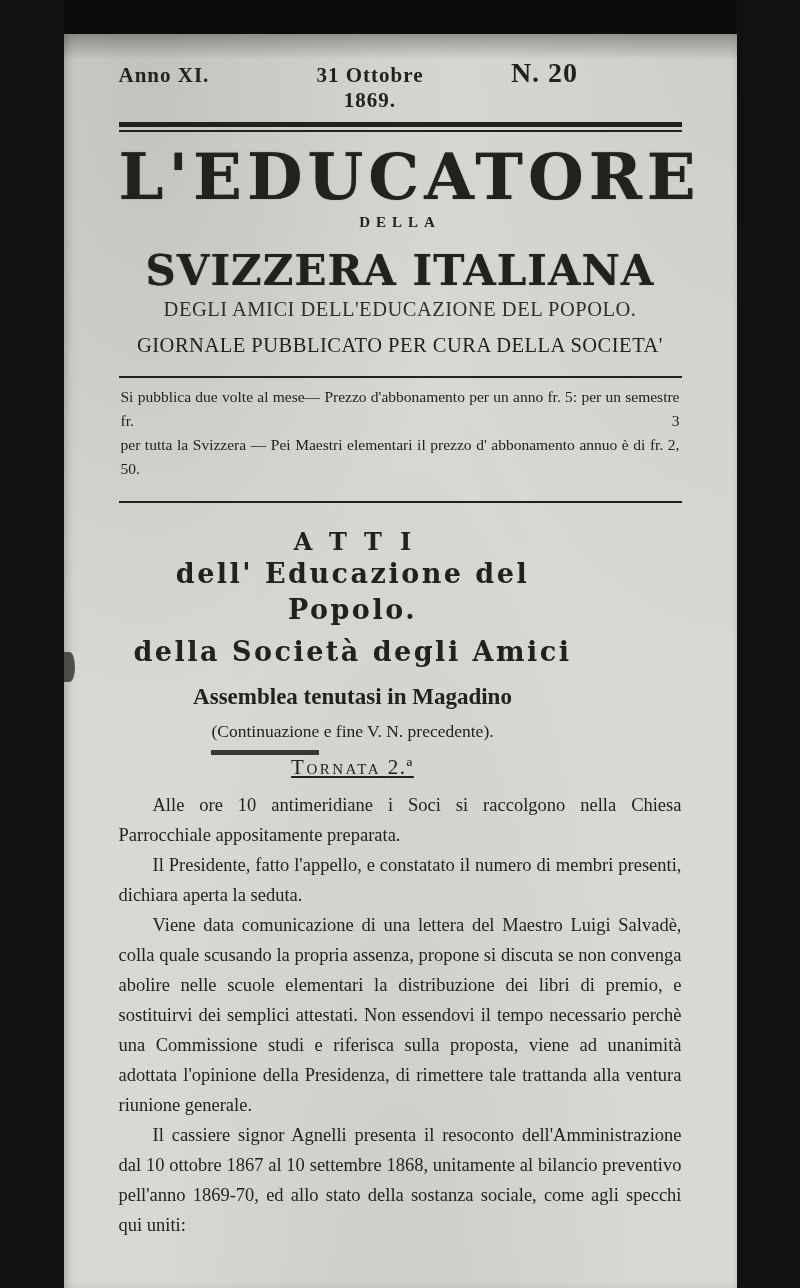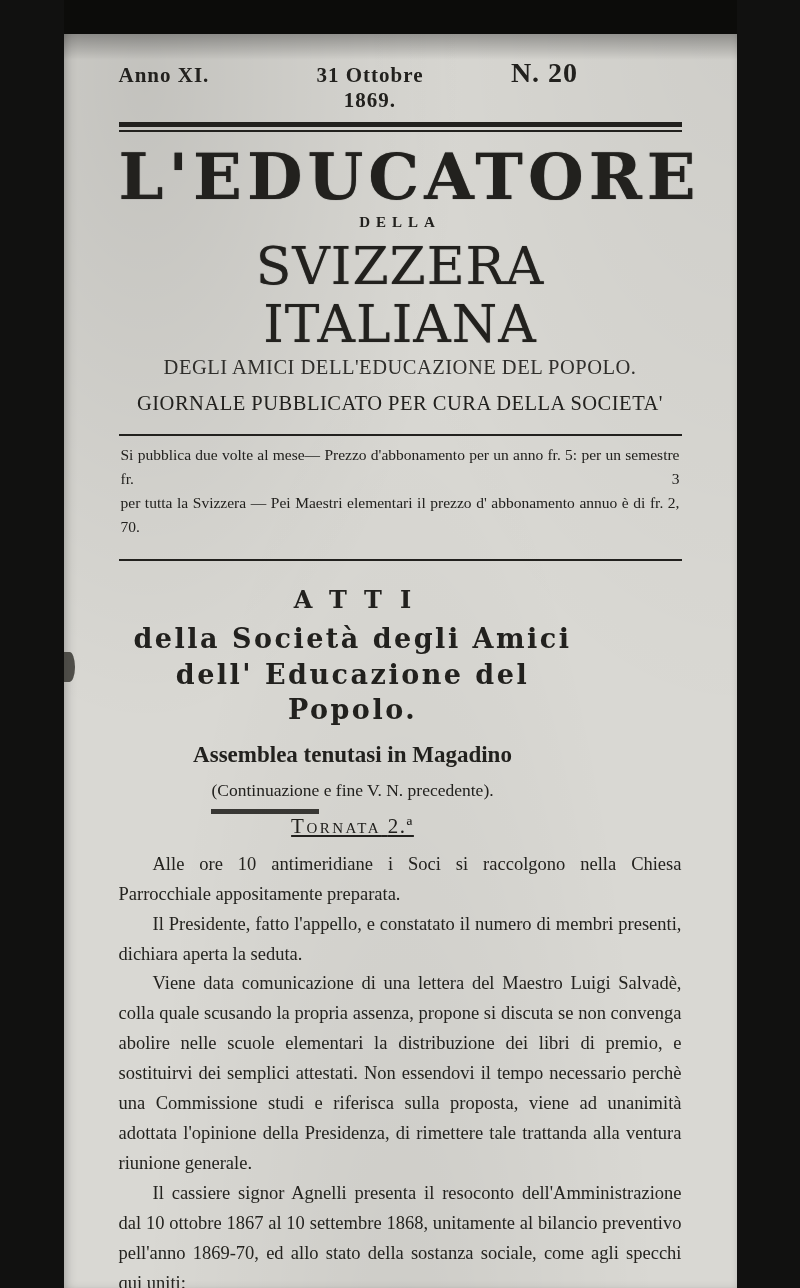--- a/index.html
+++ b/index.html
@@ -71,24 +71,24 @@
     letter-spacing: 5px;
     text-shadow: 0 0 1px rgba(10,10,8,0.55);
   }
   .masthead .della {
     margin-top: 2px;
     font-weight: bold;
     font-size: 15px;
     letter-spacing: 6px;
   }
   .masthead .subtitle {
-    margin-top: 7px;
-    font-family: "DejaVu Serif", serif;
-    font-weight: normal;
-    font-size: 52px;
+    margin-top: 17px;
+    font-family: "DejaVu Serif", serif;
+    font-weight: bold;
+    font-size: 42px;
     line-height: 1.1;
     letter-spacing: 1px;
     text-shadow: 0 0 1px rgba(10,10,8,0.5);
   }
   .masthead .tagline {
     margin-top: 11px;
     font-size: 20.5px;
     letter-spacing: 0.5px;
     line-height: 1.25;
   }
@@ -182,29 +182,29 @@
     <div class="masthead">
       <div class="title">L'EDUCATORE</div>
       <div class="della">DELLA</div>
       <div class="subtitle">SVIZZERA ITALIANA</div>
       <div class="tagline blurred">DEGLI AMICI DELL'EDUCAZIONE DEL POPOLO.</div>
       <div class="tagline">GIORNALE PUBBLICATO PER CURA DELLA SOCIETA'</div>
     </div>
 
     <div class="subscription">
       <p>Si pubblica due volte al mese— Prezzo d'abbonamento per un anno fr. 5: per un semestre fr. 3</p>
-      <p>per tutta la Svizzera — Pei Maestri elementari il prezzo d' abbonamento annuo è di fr. 2, 70.</p>
+      <p>per tutta la Svizzera — Pei Maestri elementari il prezzo d' abbonamento annuo è di fr. 2, 50.</p>
     </div>
 
     <div class="article">
 
       <div class="article-head">
         <div class="atti">ATTI</div>
+        <div class="society">dell' Educazione del Popolo.</div>
         <div class="society first">della Società degli Amici</div>
-        <div class="society">dell' Educazione del Popolo.</div>
         <div class="assembly first">Assemblea tenutasi in Magadino</div>
         <div class="continuation">
           <span class="smudged">(Continuazione</span>
           <span>e fine V. N. precedente).</span>
         </div>
         <div class="tornata">
           <span class="sc">Tornata</span>
           <span>2.ª</span>
         </div>
       </div>

